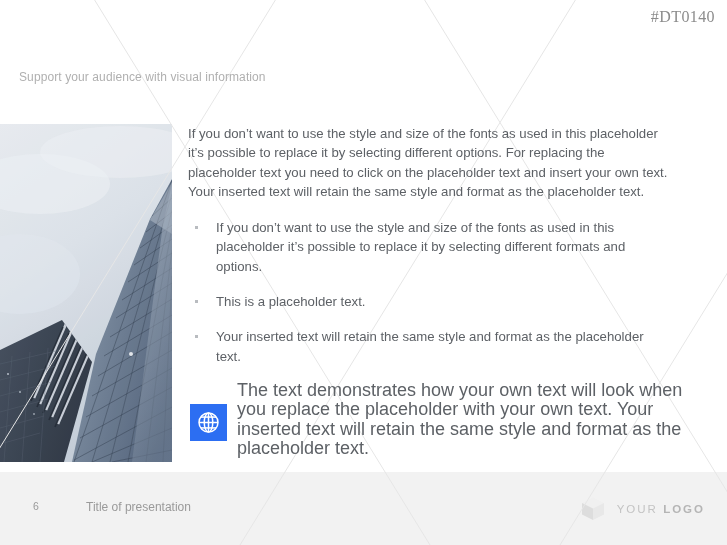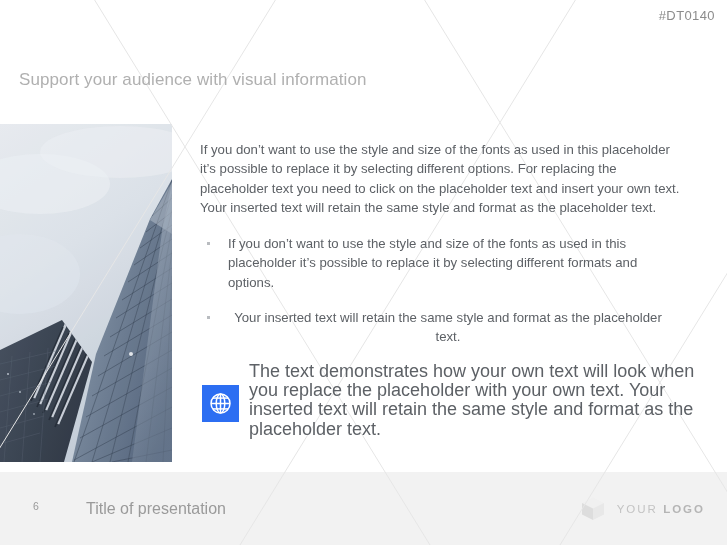--- a/index.html
+++ b/index.html
@@ -27,22 +27,22 @@
     pointer-events: none;
     z-index: 6;
   }
   .wm-lines svg { display: block; width: 100%; height: 100%; }
 
   
   .slide-id {
     position: absolute;
     top: 8px;
     right: 12px;
-    font-family: Liberation Sans, sans-serif;
-    font-size: 13px;
+    font-family: Liberation Serif, serif;
+    font-size: 16px;
     letter-spacing: 0.4px;
     color: #8c8c8c;
     z-index: 8;
   }
 
   
   .title {
     position: absolute;
     left: 18px;
     top: 22px;
@@ -50,21 +50,21 @@
     font-weight: 400;
     color: #5b5b5b;
     letter-spacing: 0.1px;
     line-height: 1.1;
     z-index: 8;
   }
   .subtitle {
     position: absolute;
     left: 19px;
     top: 70px;
-    font-size: 17px;
+    font-size: 12px;
     font-weight: 400;
     color: #b0b0b0;
     letter-spacing: 0.1px;
     z-index: 8;
   }
 
   
   .photo {
     position: absolute;
     left: 0;
@@ -86,25 +86,24 @@
     letter-spacing: 1.2px;
     color: #efeff0;
     white-space: nowrap;
     z-index: 4;
     user-select: none;
   }
 
   
   .content {
     position: absolute;
-    left: 200px;
+    left: 188px;
     top: 124px;
     width: 510px;
     z-index: 7;
-    margin-top: 16px;
   }
   .intro {
     font-size: 13.2px;
     line-height: 19.3px;
     color: #5d6166;
     margin: 0 0 17px 0;
     width: 486px;
   }
 
   ul.bullets {
@@ -124,21 +123,21 @@
   ul.bullets > li:last-child { margin-bottom: 0; }
   ul.bullets > li .dot {
     position: absolute;
     left: 7px;
     top: 8px;
     width: 3px;
     height: 3px;
     background: #b9bcc0;
   }
   .li-w1 { width: 452px !important; }
-  .li-w3 { width: 440px !important; text-align: center; }
+  .li-w3 { width: 440px !important; }
 
   
   .icon-row {
     position: relative;
     margin-top: -3px;
     padding-left: 49px;
     min-height: 44px;
   }
   .globe-box {
     position: absolute;
@@ -173,21 +172,21 @@
     position: absolute;
     left: 33px;
     top: 28px;
     font-size: 10.5px;
     color: #9a9a9a;
   }
   .footer-title {
     position: absolute;
     left: 86px;
     top: 28px;
-    font-size: 16px;
+    font-size: 12px;
     color: #9a9a9a;
   }
   .logo {
     position: absolute;
     right: 22px;
     top: 22px;
     display: flex;
     align-items: center;
     gap: 9px;
   }
@@ -338,20 +337,21 @@
   <div class="content">
     <p class="intro">If you don’t want to use the style and size of the fonts as used in this placeholder it’s possible to replace it by selecting different options. For replacing the placeholder text you need to click on the placeholder text and insert your own text. Your inserted text will retain the same style and format as the placeholder text.</p>
 
     <ul class="bullets">
       <li class="li-w1">
         <span class="dot"></span>
         <span>If you don’t want to use the style and size of the fonts as used in this placeholder it’s possible to replace it by selecting different formats and options.</span>
       </li>
       <li>
         <span class="dot"></span>
+        <span>This is a placeholder text.</span>
       </li>
       <li class="li-w3">
         <span class="dot"></span>
         <span>Your inserted text will retain the same style and format as the placeholder text.</span>
       </li>
     </ul>
 
     <div class="icon-row">
       <div class="globe-box">
         <svg width="25" height="25" viewBox="0 0 24 24">

